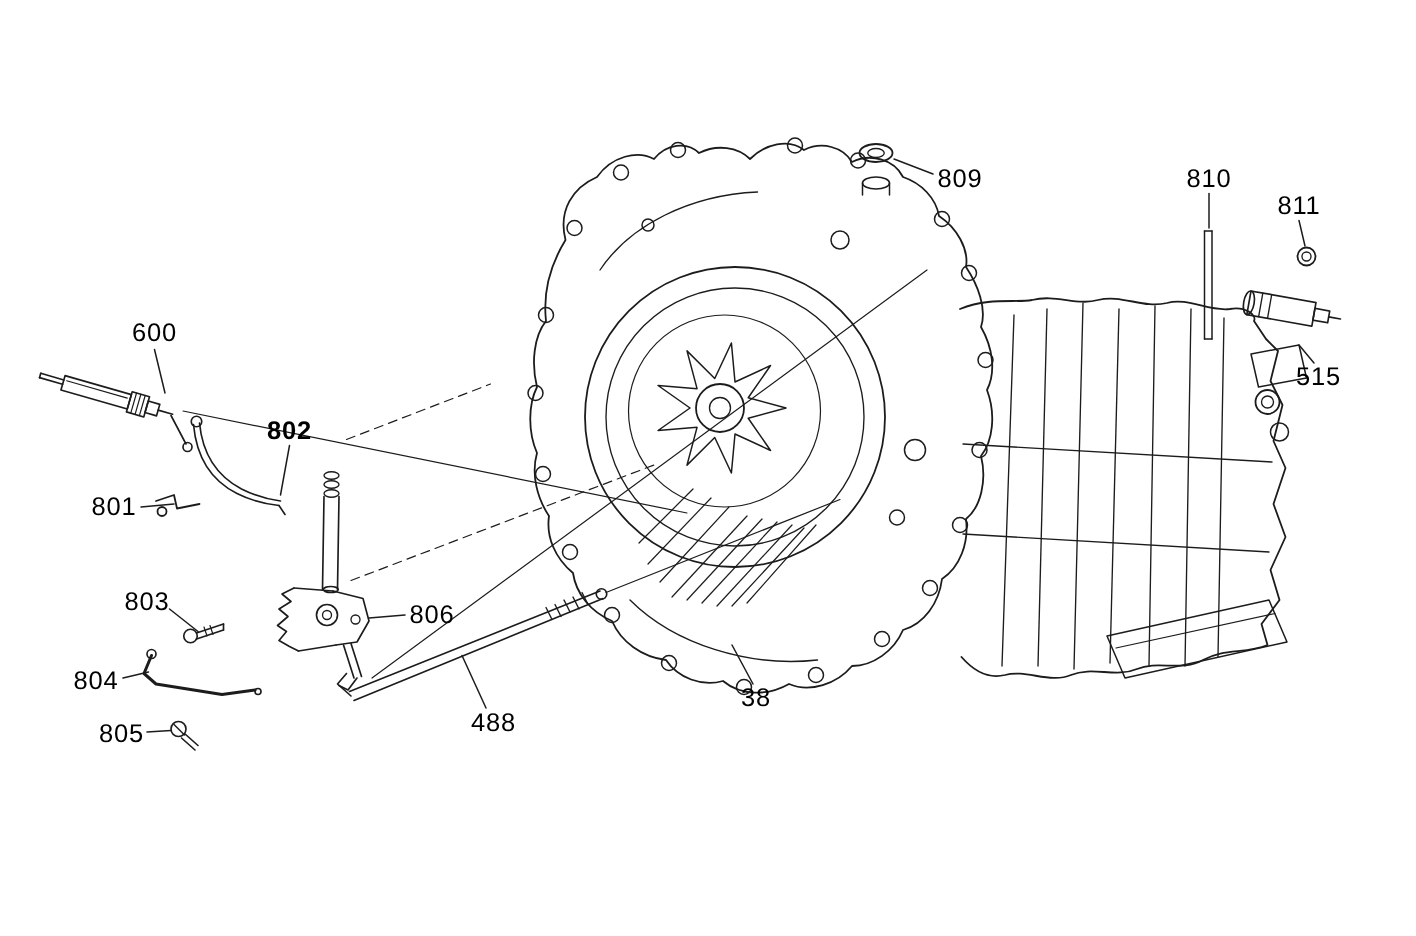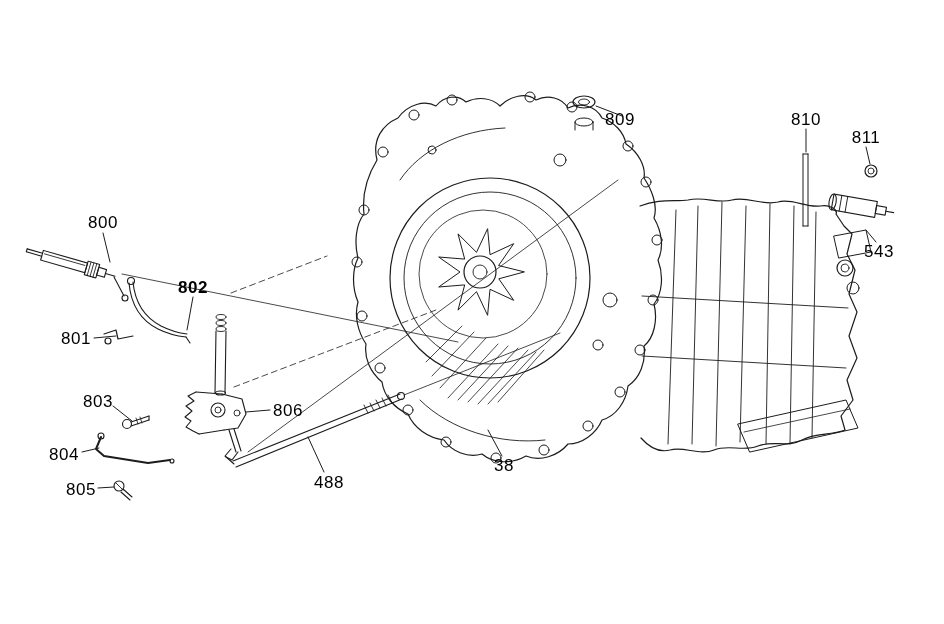--- a/index.html
+++ b/index.html
@@ -233,27 +233,27 @@
       <line x1="270" y1="410" x2="246" y2="412"></line>
       <line x1="324" y1="472" x2="308" y2="437"></line>
       <line x1="622" y1="116" x2="596" y2="106"></line>
       <line x1="806" y1="129" x2="806" y2="152"></line>
       <line x1="866" y1="147" x2="870" y2="164"></line>
       <line x1="876" y1="242" x2="866" y2="230"></line>
       <line x1="502" y1="456" x2="488" y2="430"></line>
     </g>
   </svg>
 
-  <div class="callout" style="left:103px; top:222px;">800</div>
+  <div class="callout" style="left:103px; top:222px;">600</div>
   <div class="callout" style="left:76px;  top:338px;">801</div>
   <div class="callout" style="left:193px; top:287px;font-weight:bold;">802</div>
   <div class="callout" style="left:98px;  top:401px;">803</div>
   <div class="callout" style="left:64px;  top:454px;">804</div>
   <div class="callout" style="left:81px;  top:489px;">805</div>
   <div class="callout" style="left:288px; top:410px;">806</div>
   <div class="callout" style="left:329px; top:482px;">488</div>
-  <div class="callout" style="left:620px; top:119px;">809</div>
+  <div class="callout" style="left:640px; top:119px;">809</div>
   <div class="callout" style="left:806px; top:119px;">810</div>
   <div class="callout" style="left:866px; top:137px;text-align:right;">811</div>
-  <div class="callout" style="left:879px; top:251px;">543</div>
+  <div class="callout" style="left:879px; top:251px;">515</div>
   <div class="callout" style="left:504px; top:465px;">38</div>
 
 </div>
 
 </body></html>

